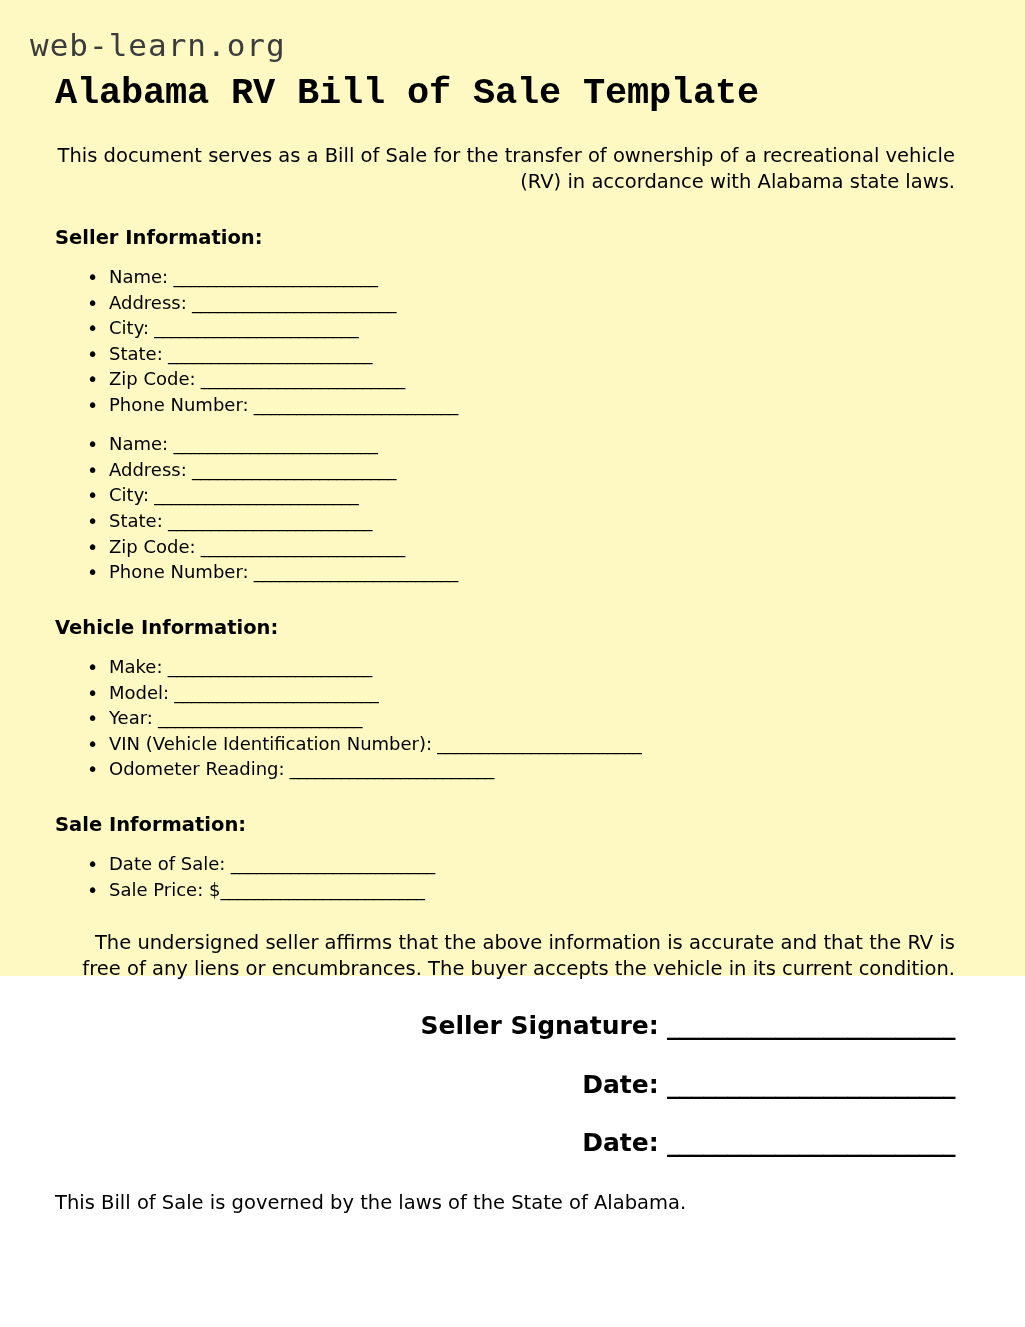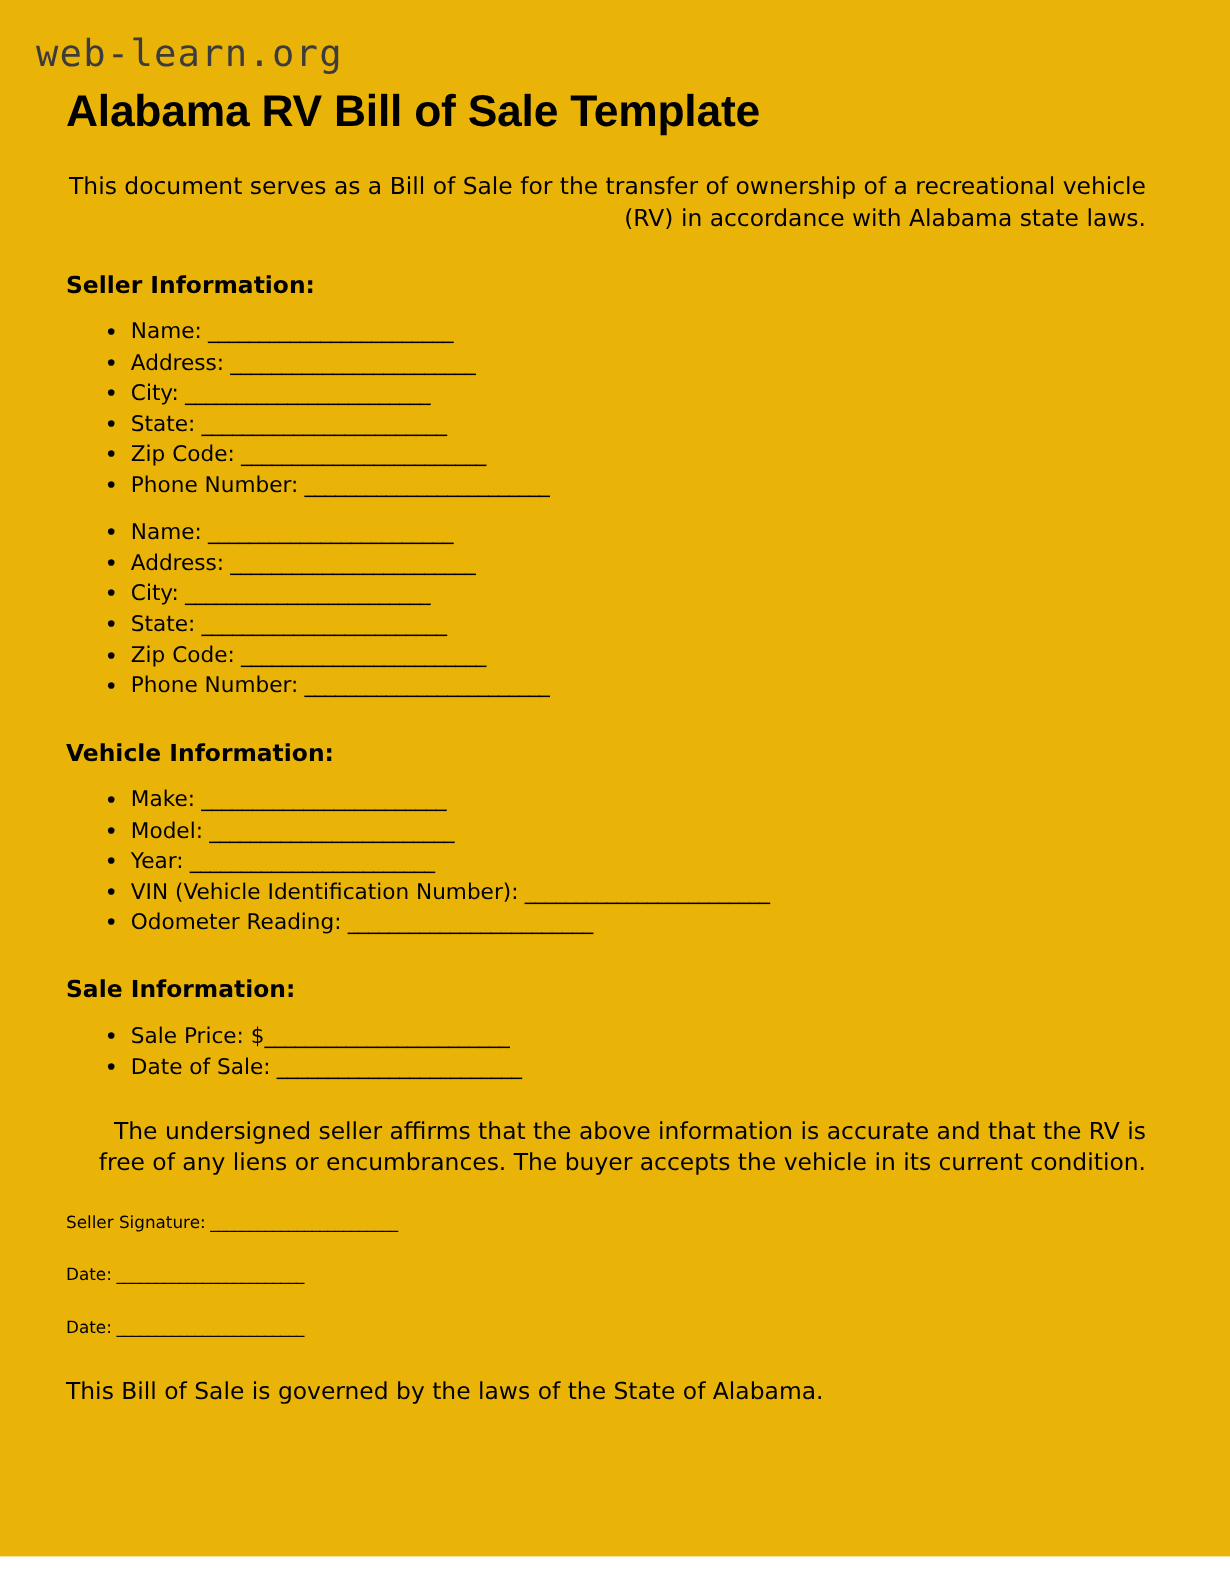--- a/index.html
+++ b/index.html
@@ -11,43 +11,43 @@
     width: 1025px;
     height: 1327px;
     font-family: "DejaVu Sans", sans-serif;
     color: #000000;
     -webkit-font-smoothing: antialiased;
     overflow: hidden;
   }
   .page {
     position: relative;
     width: 1025px;
-    height: 1297px;
-    background: #eab308;
+    height: 976px;
+    background: #fef9c3;
     box-sizing: border-box;
   }
   .brand {
     position: absolute;
     left: 30px;
     top: 30px;
     font-family: "DejaVu Serif Mono", "DejaVu Sans Mono", "Liberation Mono", monospace;
     font-size: 31px;
     letter-spacing: 1px;
     color: #3c3c3c;
     line-height: 1;
     white-space: nowrap;
   }
   .content {
     position: absolute;
     left: 55px;
     top: 72px;
     width: 900px;
   }
   h1.doc-title {
-    font-family: Liberation Sans, sans-serif;
+    font-family: Liberation Mono, monospace;
     font-size: 37px;
     font-weight: bold;
     line-height: 1.16;
     margin: 0 0 0 0;
     letter-spacing: -0.2px;
     color: #000;
   }
   p.body-text {
     font-size: 19.5px;
     line-height: 1.33;
@@ -84,26 +84,27 @@
     line-height: 1.42;
     color: #000;
   }
   .blank {
     letter-spacing: -0.5px;
   }
   .sig-block {
     margin-top: 28px;
   }
   .sig-line {
-    font-size: 14px;
-    font-weight: normal;
+    font-size: 25px;
+    font-weight: bold;
     line-height: 1.3;
     margin-top: 26px;
     color: #000;
     white-space: nowrap;
+    text-align: right;
   }
   .sig-line:first-child {
     margin-top: 0;
   }
   p.footer-text {
     font-size: 19.5px;
     line-height: 1.33;
     margin: 30px 0 0 0;
     color: #000;
   }
@@ -147,22 +148,22 @@
     <ul class="field-list">
       <li><span>Make:</span><span class="blank"> ________________________</span></li>
       <li><span>Model:</span><span class="blank"> ________________________</span></li>
       <li><span>Year:</span><span class="blank"> ________________________</span></li>
       <li><span>VIN (Vehicle Identification Number):</span><span class="blank"> ________________________</span></li>
       <li><span>Odometer Reading:</span><span class="blank"> ________________________</span></li>
     </ul>
 
     <h2 class="section-head">Sale Information:</h2>
     <ul class="field-list">
+      <li><span>Date of Sale:</span><span class="blank"> ________________________</span></li>
       <li><span>Sale Price: $</span><span class="blank">________________________</span></li>
-      <li><span>Date of Sale:</span><span class="blank"> ________________________</span></li>
     </ul>
 
     <p class="body-text affirm">The undersigned seller affirms that the above information is accurate and that the RV is free of any liens or encumbrances. The buyer accepts the vehicle in its current condition.</p>
 
     <div class="sig-block">
       <div class="sig-line"><span>Seller Signature:</span><span class="blank"> ________________________</span></div>
       <div class="sig-line"><span>Date:</span><span class="blank"> ________________________</span></div>
       <div class="sig-line"><span>Date:</span><span class="blank"> ________________________</span></div>
     </div>
 

